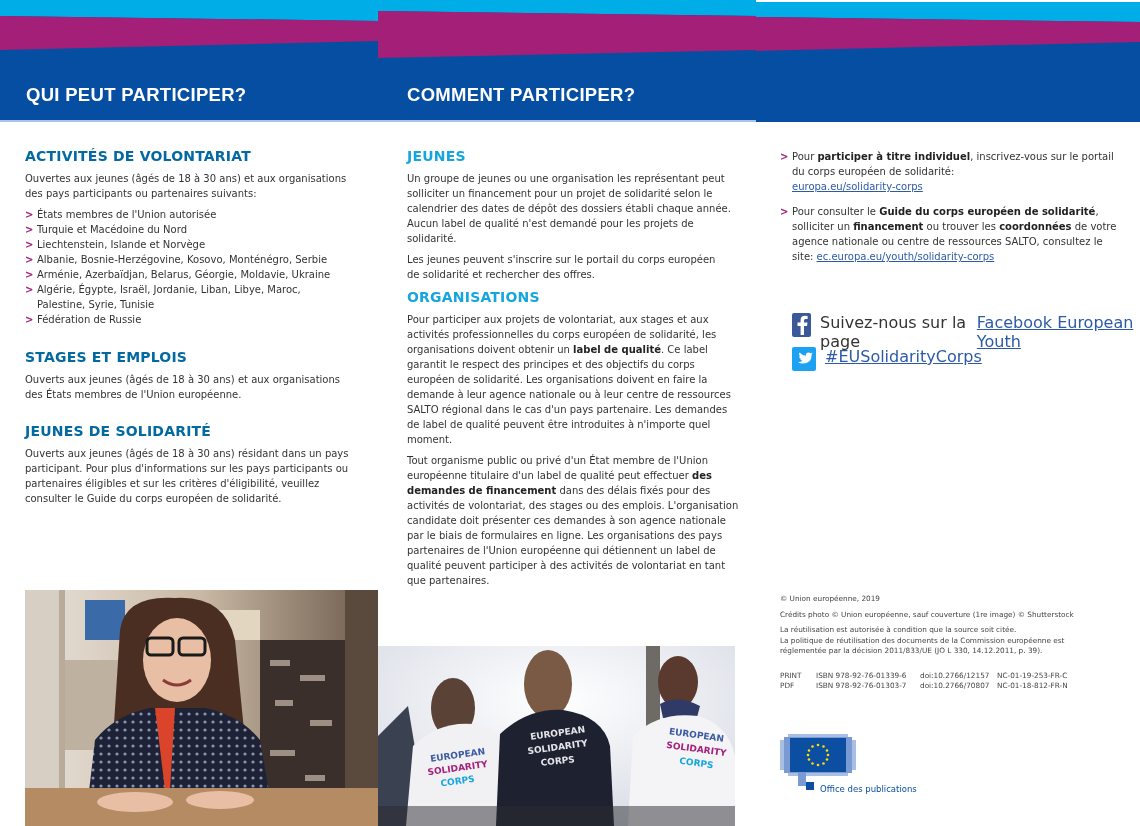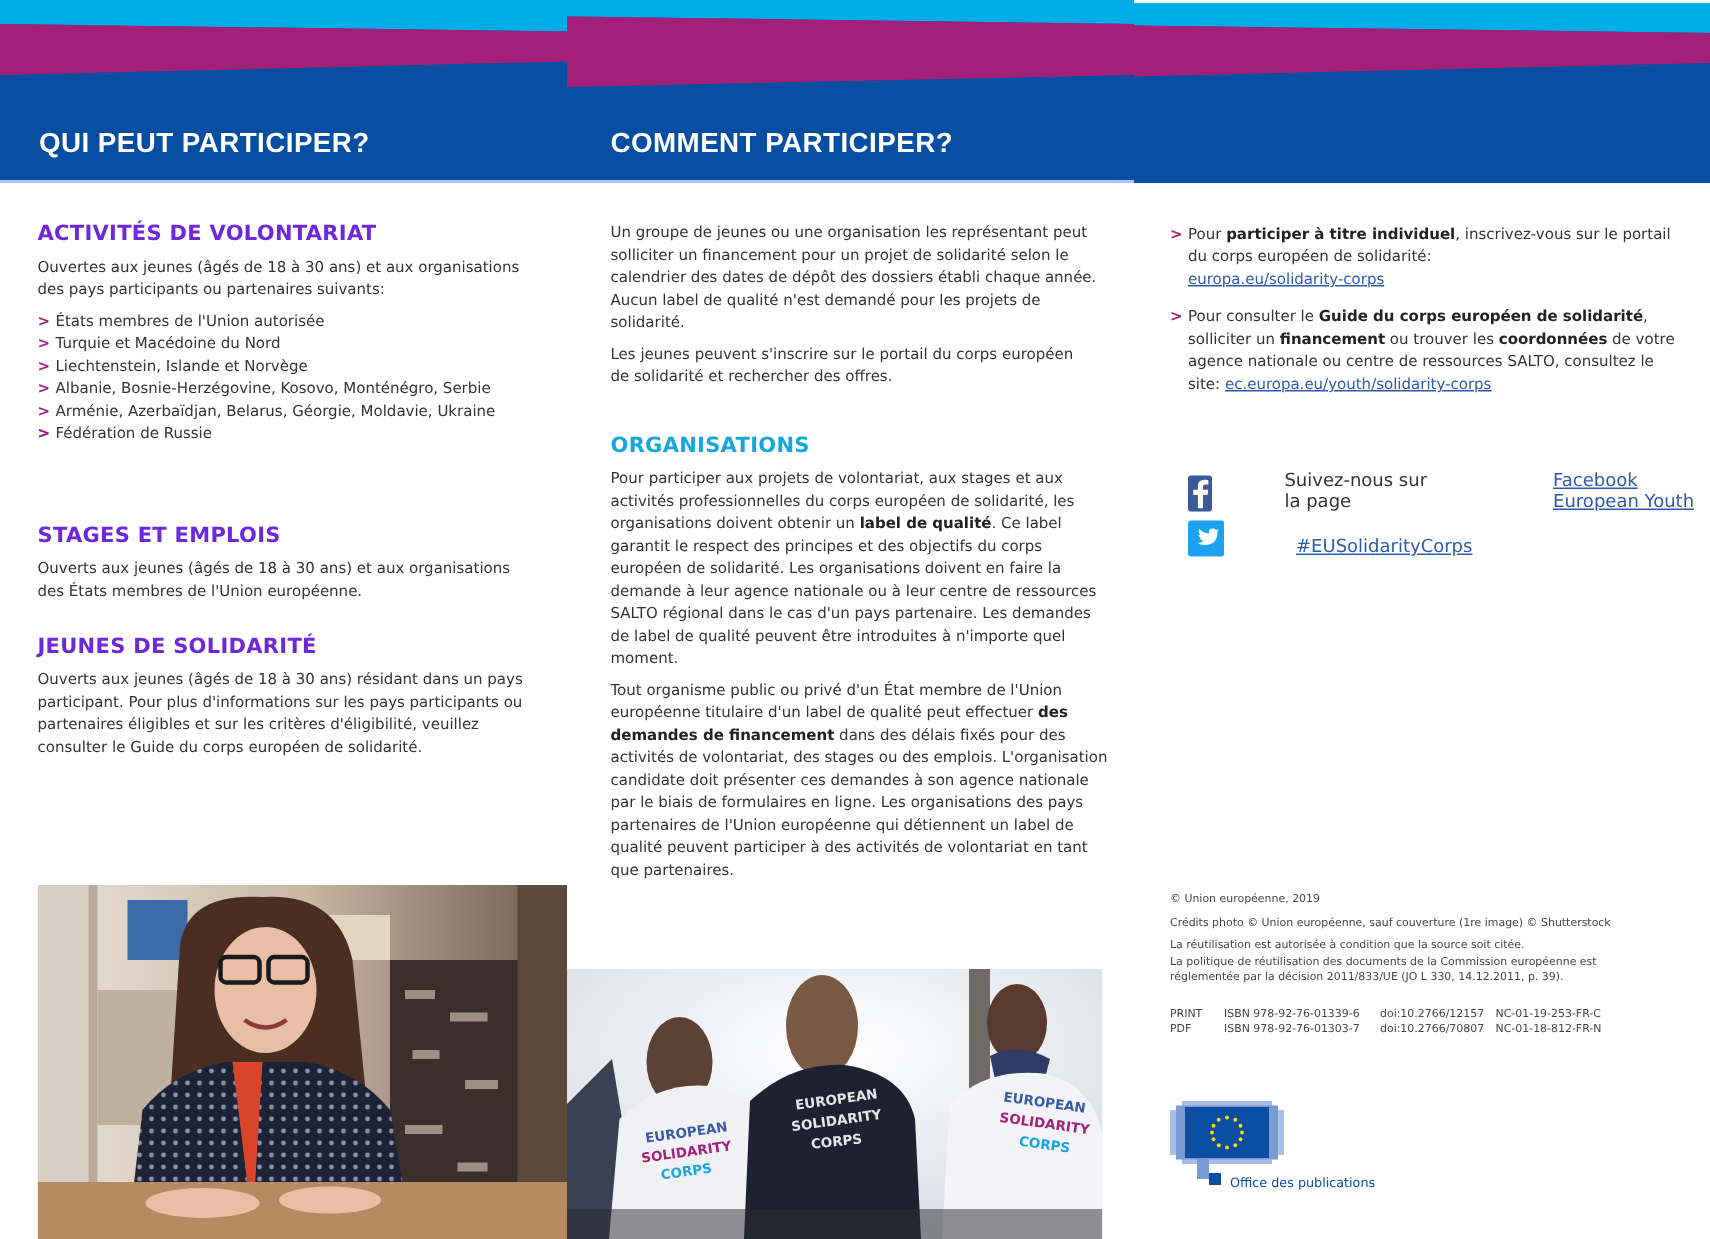--- a/index.html
+++ b/index.html
@@ -20,38 +20,38 @@
   }
   #p3 .header-title { left: 25px; }
   .header-line { position: absolute; left: 0; top: 120px; width: 100%; height: 2px; background: #a9c4e6; }
 
   .content { position: absolute; left: 25px; right: 18px; }
   #p2 .content { left: 29px; }
   #p3 .content { left: 24px; }
 
   h2.sec {
     font-family: "DejaVu Sans", sans-serif; font-weight: bold; font-size: 14px;
-    color: #6d28d9; letter-spacing: 0.2px; margin-bottom: 7px; white-space: nowrap;
+    color: #0369a1; letter-spacing: 0.2px; margin-bottom: 7px; white-space: nowrap;
   }
   #p2 h2.sec { color: #16a6df; }
 
   p.txt { font-size: 10px; line-height: 15px; color: #333; margin-bottom: 6px; }
   p.txt b { color: #222; font-weight: bold; }
 
   ul.bul { list-style: none; font-size: 10px; line-height: 15px; color: #333; }
   ul.bul li { position: relative; padding-left: 12px; }
   .gt { position: absolute; left: 0; top: 0; color: #a3217c; font-weight: bold; }
 
   a.lnk { color: #2d5aa8; text-decoration: underline; }
 
   .photo { position: absolute; overflow: hidden; }
   #photo1 { left: 25px; top: 590px; width: 353px; height: 236px; }
   #photo2 { left: 0; top: 646px; width: 357px; height: 180px; }
 
-  .social-row { position: absolute; left: 36px; display: flex; align-items: flex-end; font-size: 12px; color: #333; gap: 39px; }
+  .social-row { position: absolute; left: 36px; display: flex; align-items: flex-start; font-size: 16px; color: #333; }
   .social-icon { width: 24px; height: 24px; border-radius: 2px; display: flex; align-items: center; justify-content: center; margin-right: 9px; }
 
   .legal { position: absolute; left: 24px; top: 594px; width: 350px; font-size: 7.3px; line-height: 10.5px; color: #444; }
   .legal p { margin-bottom: 3px; white-space: nowrap; }
   .ids { margin-top: 14px; }
   .ids .row { display: flex; white-space: nowrap; }
   .ids .c1 { width: 36px; }
   .ids .c2 { width: 104px; }
   .ids .c3 { width: 77px; }
 </style>
@@ -71,21 +71,21 @@
 
   <div class="content" style="top:148px;">
     <h2 class="sec">ACTIVITÉS DE VOLONTARIAT</h2>
     <p class="txt">Ouvertes aux jeunes (âgés de 18 à 30 ans) et aux organisations des pays participants ou partenaires suivants:</p>
     <ul class="bul">
       <li><span class="gt">&gt;</span><span>États membres de l'Union autorisée</span></li>
       <li><span class="gt">&gt;</span><span>Turquie et Macédoine du Nord</span></li>
       <li><span class="gt">&gt;</span><span>Liechtenstein, Islande et Norvège</span></li>
       <li><span class="gt">&gt;</span><span>Albanie, Bosnie-Herzégovine, Kosovo, Monténégro, Serbie</span></li>
       <li><span class="gt">&gt;</span><span>Arménie, Azerbaïdjan, Belarus, Géorgie, Moldavie, Ukraine</span></li>
-      <li style="padding-right:40px;"><span class="gt">&gt;</span></li>
+      <li style="padding-right:40px;"><span class="gt">&gt;</span><span>Algérie, Égypte, Israël, Jordanie, Liban, Libye, Maroc, Palestine, Syrie, Tunisie</span></li>
       <li><span class="gt">&gt;</span><span>Fédération de Russie</span></li>
     </ul>
   </div>
 
   <div class="content" style="top:349px;">
     <h2 class="sec">STAGES ET EMPLOIS</h2>
     <p class="txt">Ouverts aux jeunes (âgés de 18 à 30 ans) et aux organisations des États membres de l'Union européenne.</p>
   </div>
 
   <div class="content" style="top:423px; right:26px;">
@@ -141,20 +141,21 @@
     <svg width="378" height="122">
       <rect x="0" y="0" width="378" height="122" fill="#064ea2"></rect>
       <polygon points="0,0 378,0 378,16 0,11" fill="#00ade6"></polygon>
       <polygon points="0,11 378,16 378,50 0,58" fill="#a41f77"></polygon>
     </svg>
     <div class="header-title" style="left:29px;">COMMENT PARTICIPER?</div>
     <div class="header-line"></div>
   </div>
 
   <div class="content" style="top:148px; right:20px;">
+    <h2 class="sec">JEUNES</h2>
     <p class="txt">Un groupe de jeunes ou une organisation les représentant peut solliciter un financement pour un projet de solidarité selon le calendrier des dates de dépôt des dossiers établi chaque année. Aucun label de qualité n'est demandé pour les projets de solidarité.</p>
     <p class="txt" style="padding-right:20px;">Les jeunes peuvent s'inscrire sur le portail du corps européen de solidarité et rechercher des offres.</p>
   </div>
 
   <div class="content" style="top:289px; right:16px;">
     <h2 class="sec">ORGANISATIONS</h2>
     <p class="txt"><span>Pour participer aux projets de volontariat, aux stages et aux activités professionnelles du corps européen de solidarité, les organisations doivent obtenir un </span><b>label de qualité</b><span>. Ce label garantit le respect des principes et des objectifs du corps européen de solidarité. Les organisations doivent en faire la demande à leur agence nationale ou à leur centre de ressources SALTO régional dans le cas d'un pays partenaire. Les demandes de label de qualité peuvent être introduites à n'importe quel moment.</span></p>
     <p class="txt"><span>Tout organisme public ou privé d'un État membre de l'Union européenne titulaire d'un label de qualité peut effectuer </span><b>des demandes de financement</b><span> dans des délais fixés pour des activités de volontariat, des stages ou des emplois. L'organisation candidate doit présenter ces demandes à son agence nationale par le biais de formulaires en ligne. Les organisations des pays partenaires de l'Union européenne qui détiennent un label de qualité peuvent participer à des activités de volontariat en tant que partenaires.</span></p>
   </div>
 

